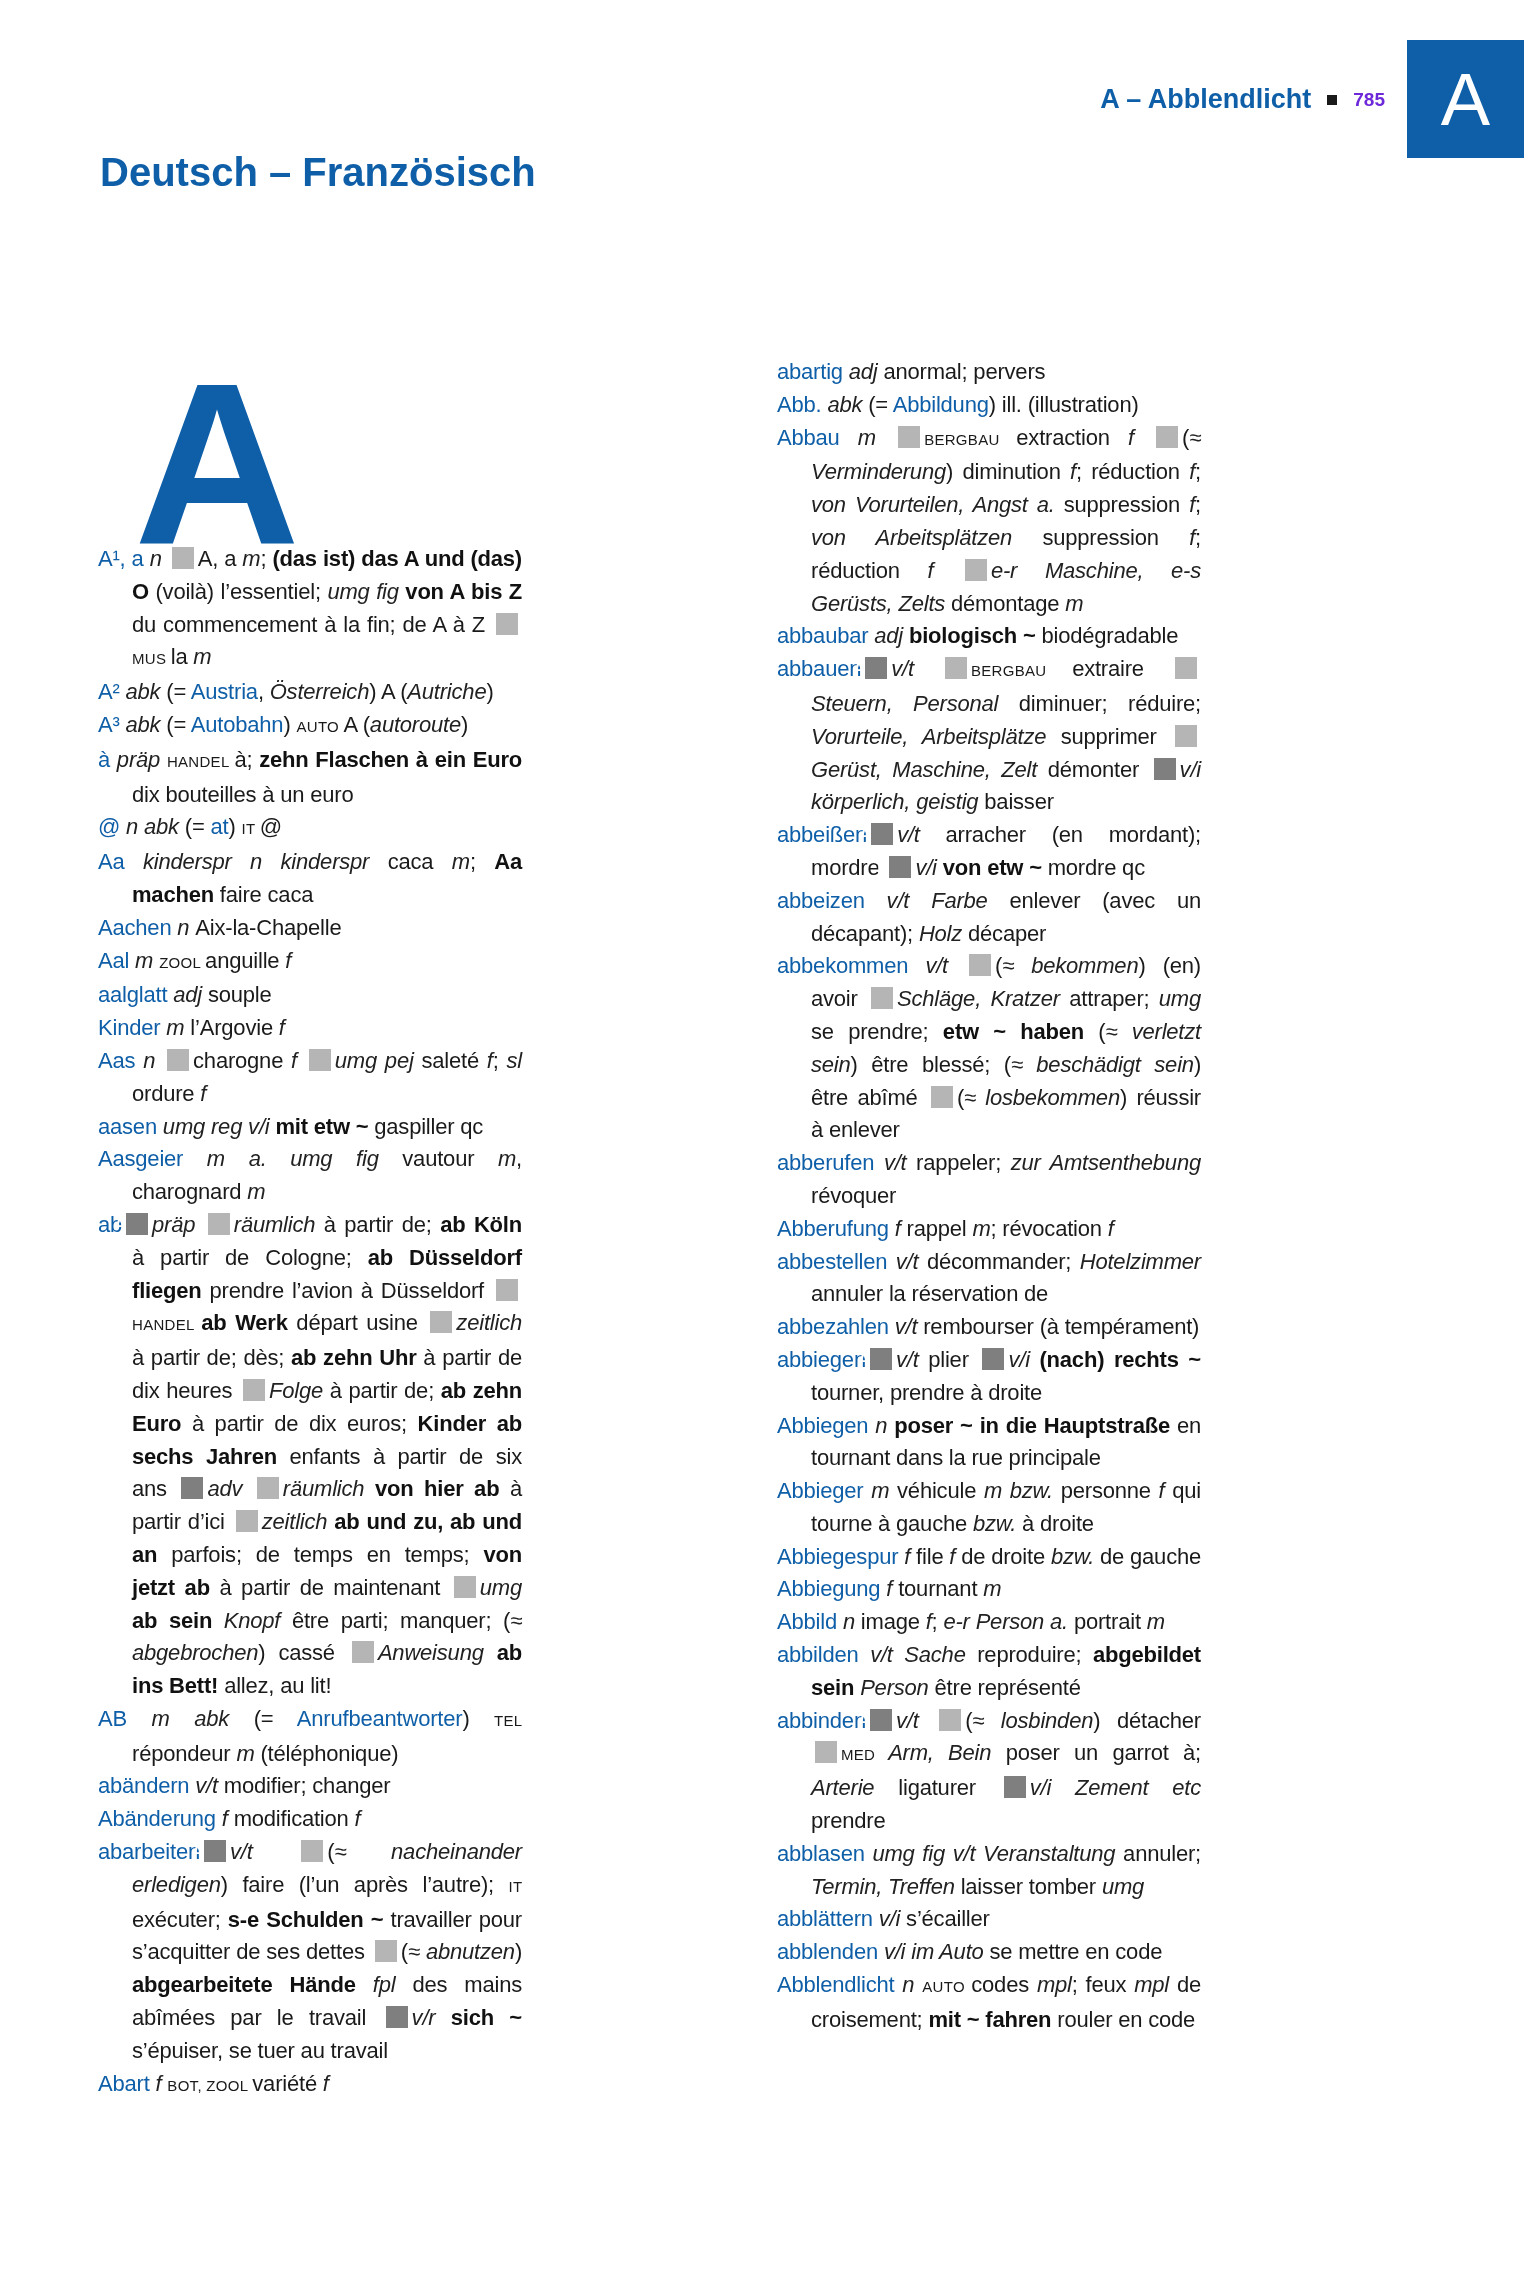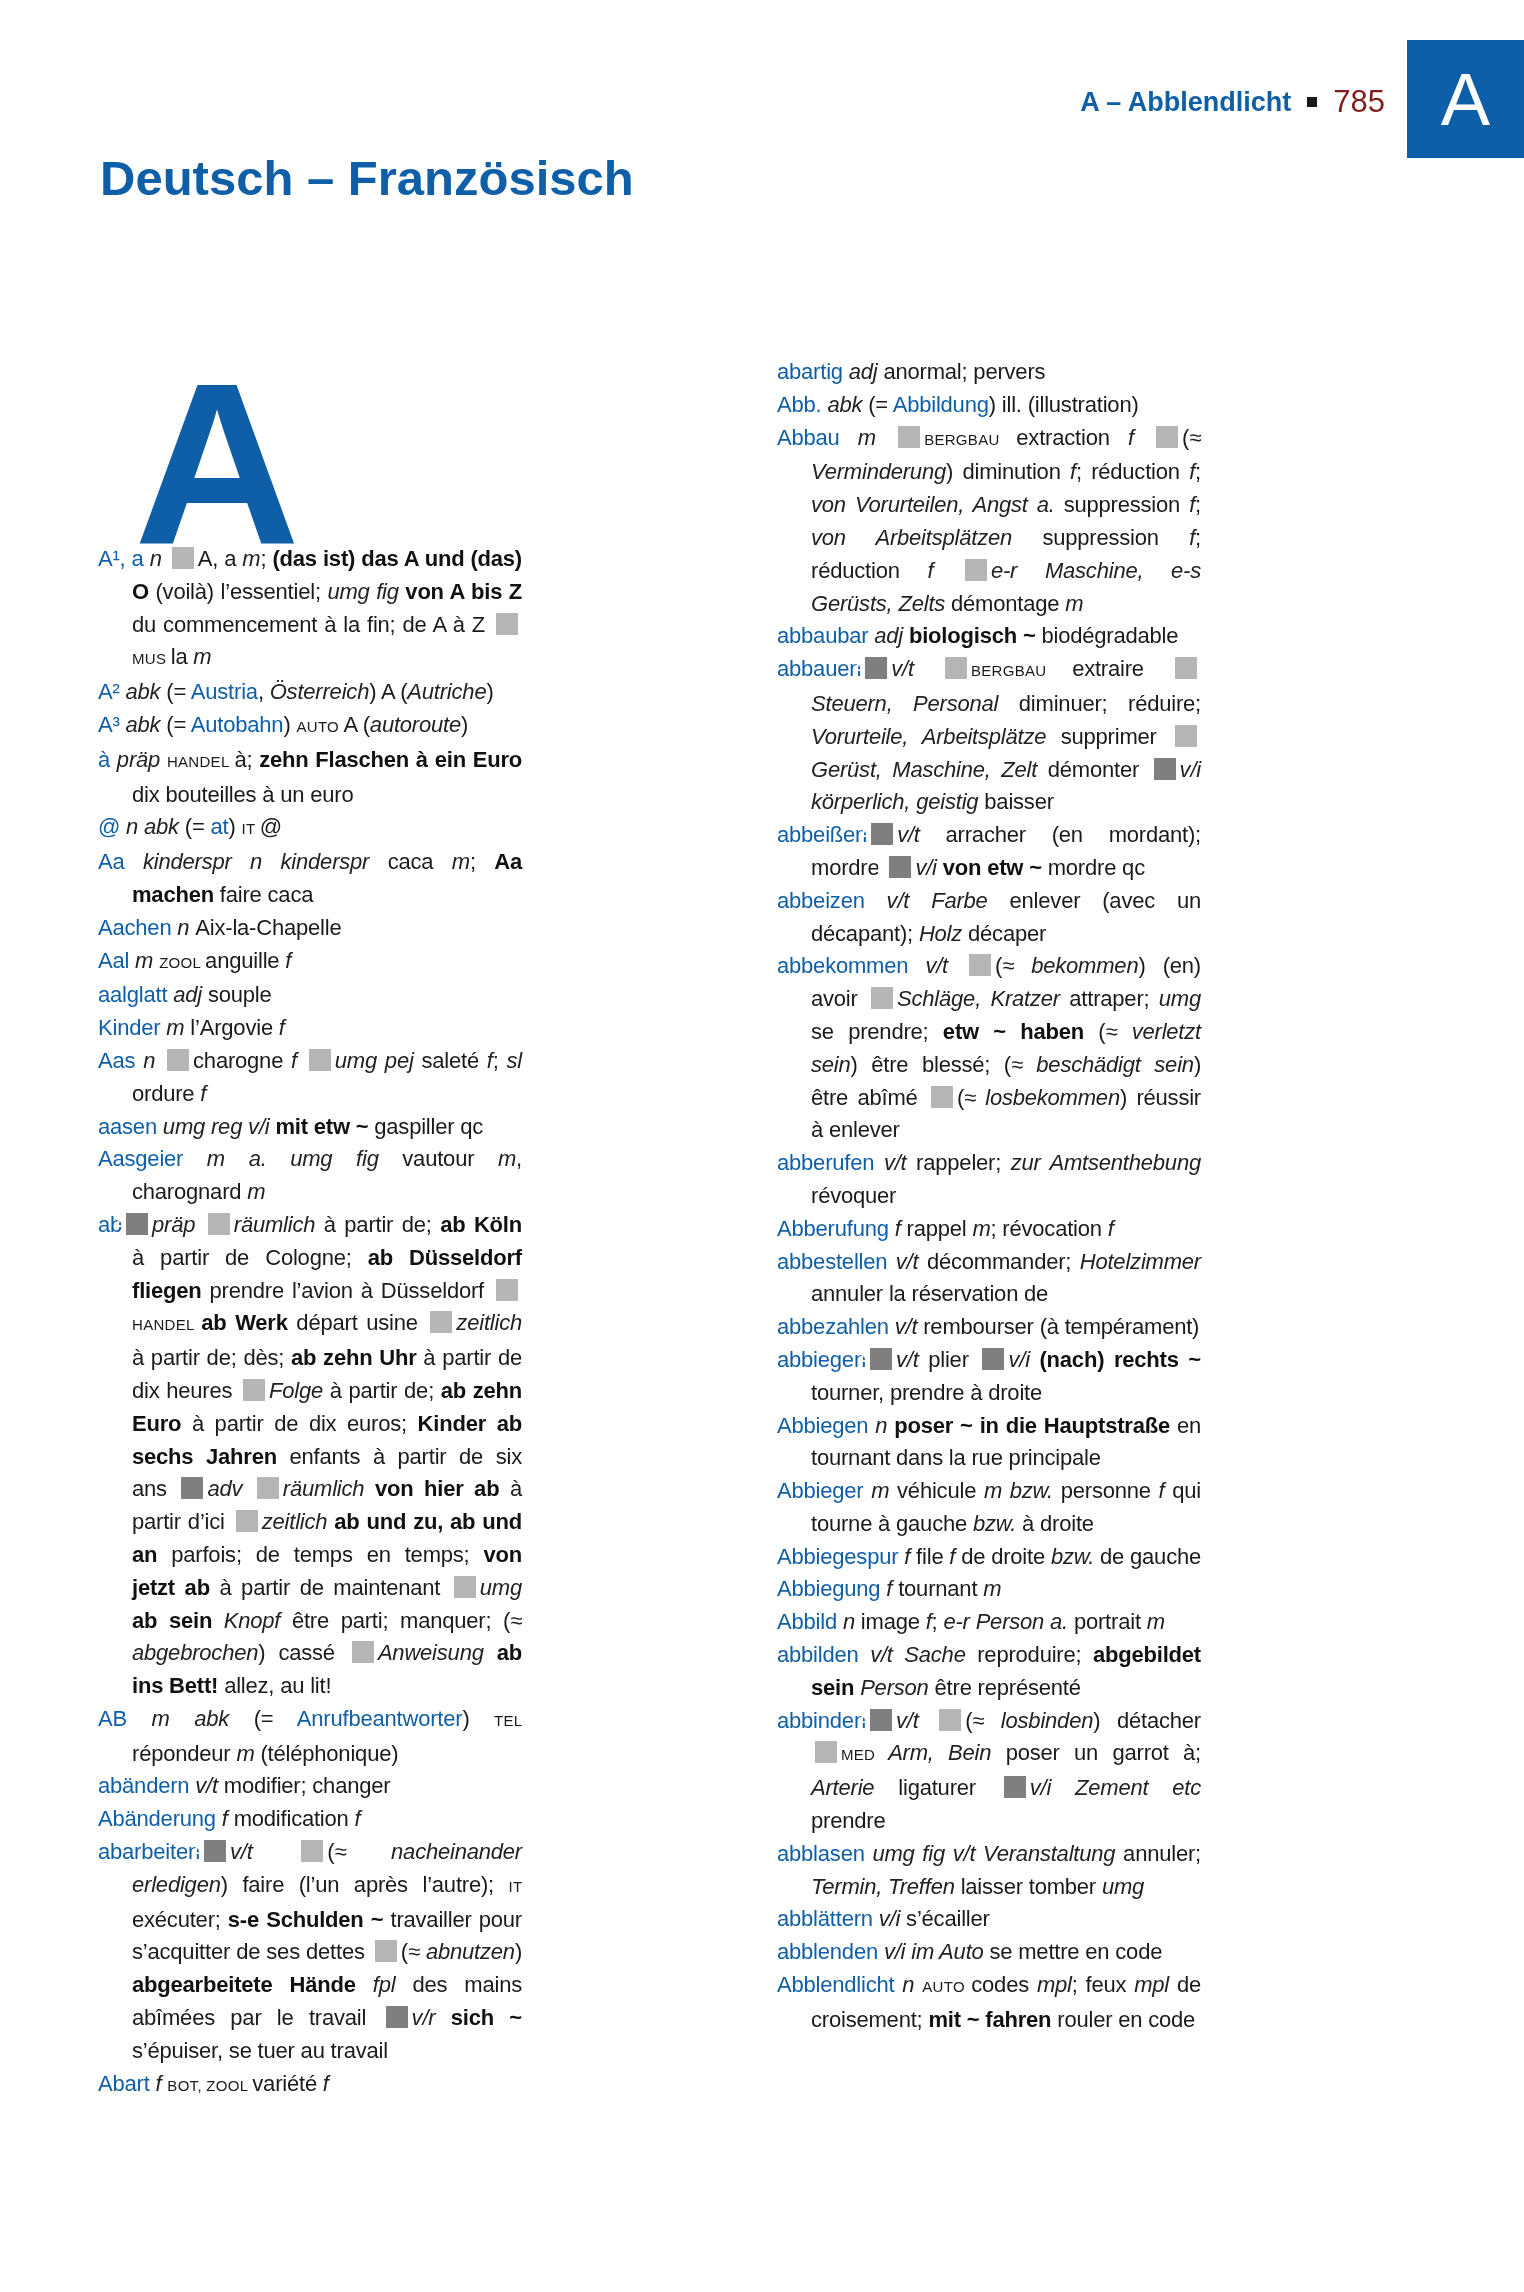--- a/index.html
+++ b/index.html
@@ -12,27 +12,27 @@
     width:1524px;height:2292px;position:relative;background:#ffffff;
     font-family:"Liberation Sans",sans-serif;color:#111;
     -webkit-font-smoothing:antialiased;
   }
   .page{position:absolute;inset:0;overflow:hidden;background:#fff;}
 
   
   .header-row{position:absolute;top:84px;right:139px;display:flex;align-items:center;gap:16px;}
   .guide{color:var(--blue);font-weight:bold;font-size:27px;white-space:nowrap;}
   .sq{width:10px;height:10px;background:#1a1a1a;}
-  .pagenum{font-weight:normal;font-size:31px;color:#7f1d1d;}
+  .pagenum{font-weight:bold;font-size:19px;color:#6d28d9;}
   .tab{
     position:absolute;top:40px;right:0;width:117px;height:118px;background:var(--blue);
     color:#fff;display:flex;align-items:center;justify-content:center;
     font-size:74px;font-weight:normal;
   }
-  .title{position:absolute;left:100px;top:150px;color:var(--blue);font-weight:bold;font-size:49px;}
+  .title{position:absolute;left:100px;top:150px;color:var(--blue);font-weight:bold;font-size:40px;}
 
   
   .dropcap{
     position:absolute;left:134px;top:350px;color:var(--blue);
     font-weight:bold;font-size:230px;line-height:230px;
   }
 
   
   .col{
     position:absolute;width:424px;font-size:22px;line-height:32.8px;

